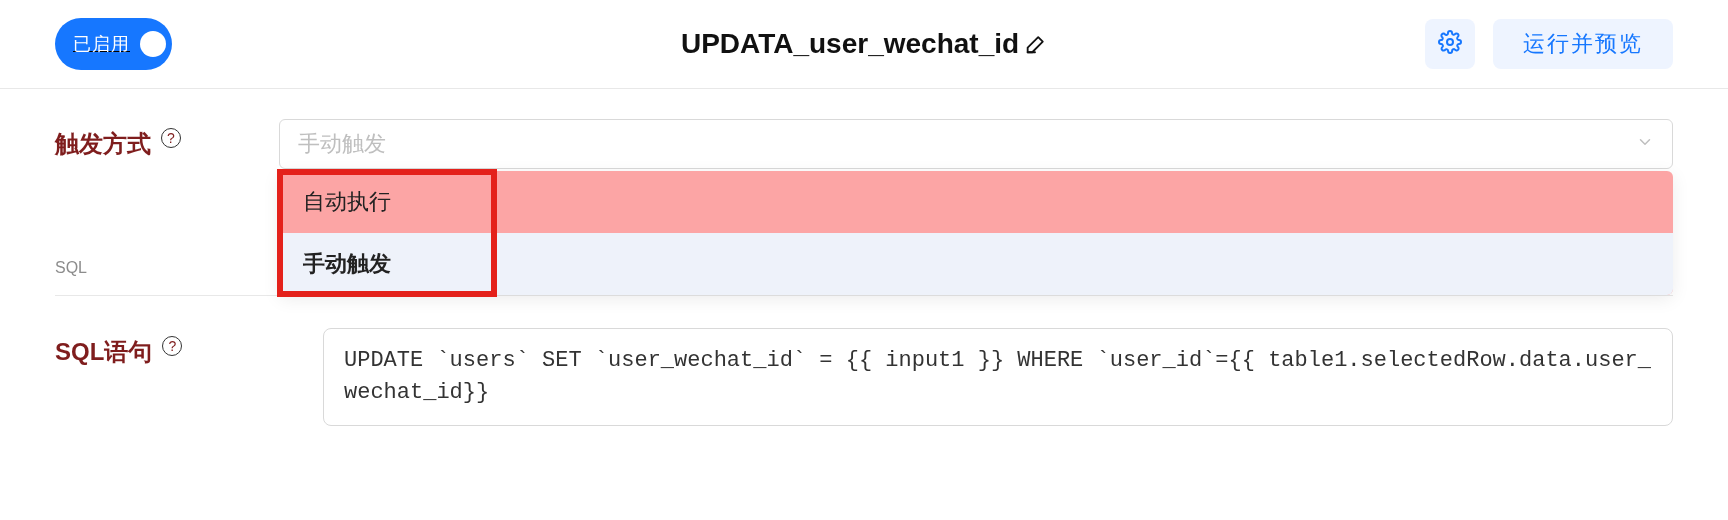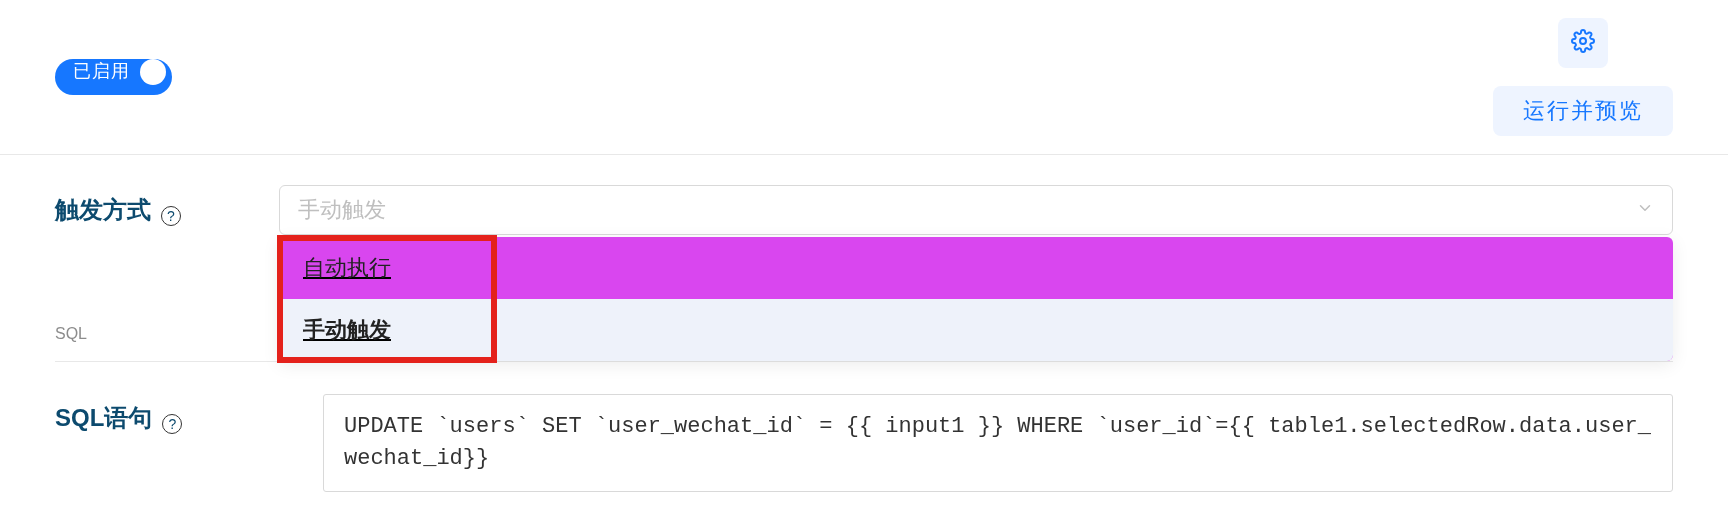--- a/index.html
+++ b/index.html
@@ -13,26 +13,27 @@
     .header {
       display: flex;
       align-items: center;
       justify-content: space-between;
       padding: 18px 55px 18px 55px;
       border-bottom: 1px solid #e8e8e8;
     }
     .header-left { display: flex; align-items: center; }
     .toggle-switch {
       display: inline-flex;
-      align-items: flex-start;
+      align-items: center;
       background: #1677ff;
       border-radius: 28px;
-      height: 36px;
+      height: 52px;
       padding: 0 6px 0 18px;
       cursor: pointer;
+      text-decoration: underline;
     }
     .toggle-label {
       color: #fff;
       font-size: 18px;
       font-weight: 500;
       margin-right: 10px;
       letter-spacing: 1px;
     }
     .toggle-knob {
       width: 26px;
@@ -51,21 +52,21 @@
       font-size: 28px;
       font-weight: 700;
       color: #111;
     }
     .edit-icon {
       margin-left: 6px;
       display: inline-flex;
       align-items: center;
     }
     .edit-icon svg { width: 22px; height: 22px; }
-    .header-right { display: flex; align-items: center; gap: 18px; flex-direction: column; }
+    .header-right { display: flex; align-items: center; gap: 18px; }
     .gear-button {
       width: 50px;
       height: 50px;
       display: flex;
       align-items: center;
       justify-content: center;
       background: #eef4ff;
       border-radius: 8px;
       cursor: pointer;
     }
@@ -86,24 +87,24 @@
     }
     .body-area { padding: 30px 55px 0 55px; position: relative; }
     .form-row {
       display: flex;
       align-items: center;
       margin-bottom: 0;
     }
     .row-label {
       width: 224px;
       display: flex;
-      align-items: flex-end;
+      align-items: flex-start;
       font-size: 24px;
       font-weight: 700;
-      color: #0c4a6e;
+      color: #7f1d1d;
     }
     .help-icon {
       margin-left: 10px;
       display: inline-flex;
       align-items: center;
       justify-content: center;
       width: 20px;
       height: 20px;
       border: 1.5px solid #333;
       border-radius: 50%;
@@ -125,26 +126,25 @@
     .select-value {
       color: #bfbfbf;
       font-size: 22px;
     }
     .chevron { color: #bfbfbf; }
     .dropdown {
       position: absolute;
       left: 279px;
       right: 55px;
       top: 82px;
-      background: #d946ef;
+      background: #fca5a5;
       border-radius: 6px;
       box-shadow: 0 4px 18px rgba(0,0,0,0.08);
       z-index: 5;
       overflow: hidden;
-      text-decoration: underline;
     }
     .dropdown-item {
       height: 62px;
       display: flex;
       align-items: center;
       padding: 0 24px;
       font-size: 22px;
       color: #222;
       cursor: pointer;
     }
@@ -177,39 +177,48 @@
       display: flex;
       align-items: flex-start;
       margin-top: 32px;
       gap: 44px;
     }
     .sql-row .row-label { padding-top: 8px; }
     .code-box {
       flex: 1;
       min-height: 96px;
       border: 1px solid #d9d9d9;
-      border-radius: 3px;
+      border-radius: 8px;
       padding: 16px 20px;
       font-family: "SFMono-Regular", Consolas, "Liberation Mono", Menlo, monospace;
       font-size: 22px;
       color: #333;
       line-height: 1.45;
       background: #fff;
       word-break: break-all;
     }
   </style>
 </head>
 <body>
 
 <div class="header">
   <div class="header-left">
     <div class="toggle-switch">
       <span class="toggle-label">已启用</span>
       <span class="toggle-knob"></span>
     </div>
+  </div>
+  <div class="header-center">
+    <span class="title">UPDATA_user_wechat_id</span>
+    <span class="edit-icon">
+      <svg viewBox="0 0 24 24" fill="none" stroke="#111" stroke-width="2" stroke-linecap="round" stroke-linejoin="round">
+        <path d="M3 21h8"></path>
+        <path d="M14.5 4.5l5 5L8 21H3v-5L14.5 4.5z"></path>
+      </svg>
+    </span>
   </div>
   <div class="header-right">
     <div class="gear-button">
       <span>
         <svg viewBox="0 0 24 24" fill="none" stroke="#1677ff" stroke-width="2" stroke-linecap="round" stroke-linejoin="round">
           <circle cx="12" cy="12" r="3"></circle>
           <path d="M19.4 15a1.6 1.6 0 0 0 .3 1.8l.1.1a2 2 0 1 1-2.8 2.8l-.1-.1a1.6 1.6 0 0 0-1.8-.3 1.6 1.6 0 0 0-1 1.5V21a2 2 0 1 1-4 0v-.1a1.6 1.6 0 0 0-1-1.5 1.6 1.6 0 0 0-1.8.3l-.1.1a2 2 0 1 1-2.8-2.8l.1-.1a1.6 1.6 0 0 0 .3-1.8 1.6 1.6 0 0 0-1.5-1H3a2 2 0 1 1 0-4h.1a1.6 1.6 0 0 0 1.5-1 1.6 1.6 0 0 0-.3-1.8l-.1-.1a2 2 0 1 1 2.8-2.8l.1.1a1.6 1.6 0 0 0 1.8.3h.1a1.6 1.6 0 0 0 1-1.5V3a2 2 0 1 1 4 0v.1a1.6 1.6 0 0 0 1 1.5 1.6 1.6 0 0 0 1.8-.3l.1-.1a2 2 0 1 1 2.8 2.8l-.1.1a1.6 1.6 0 0 0-.3 1.8v.1a1.6 1.6 0 0 0 1.5 1H21a2 2 0 1 1 0 4h-.1a1.6 1.6 0 0 0-1.5 1z"></path>
         </svg>
       </span>
     </div>

